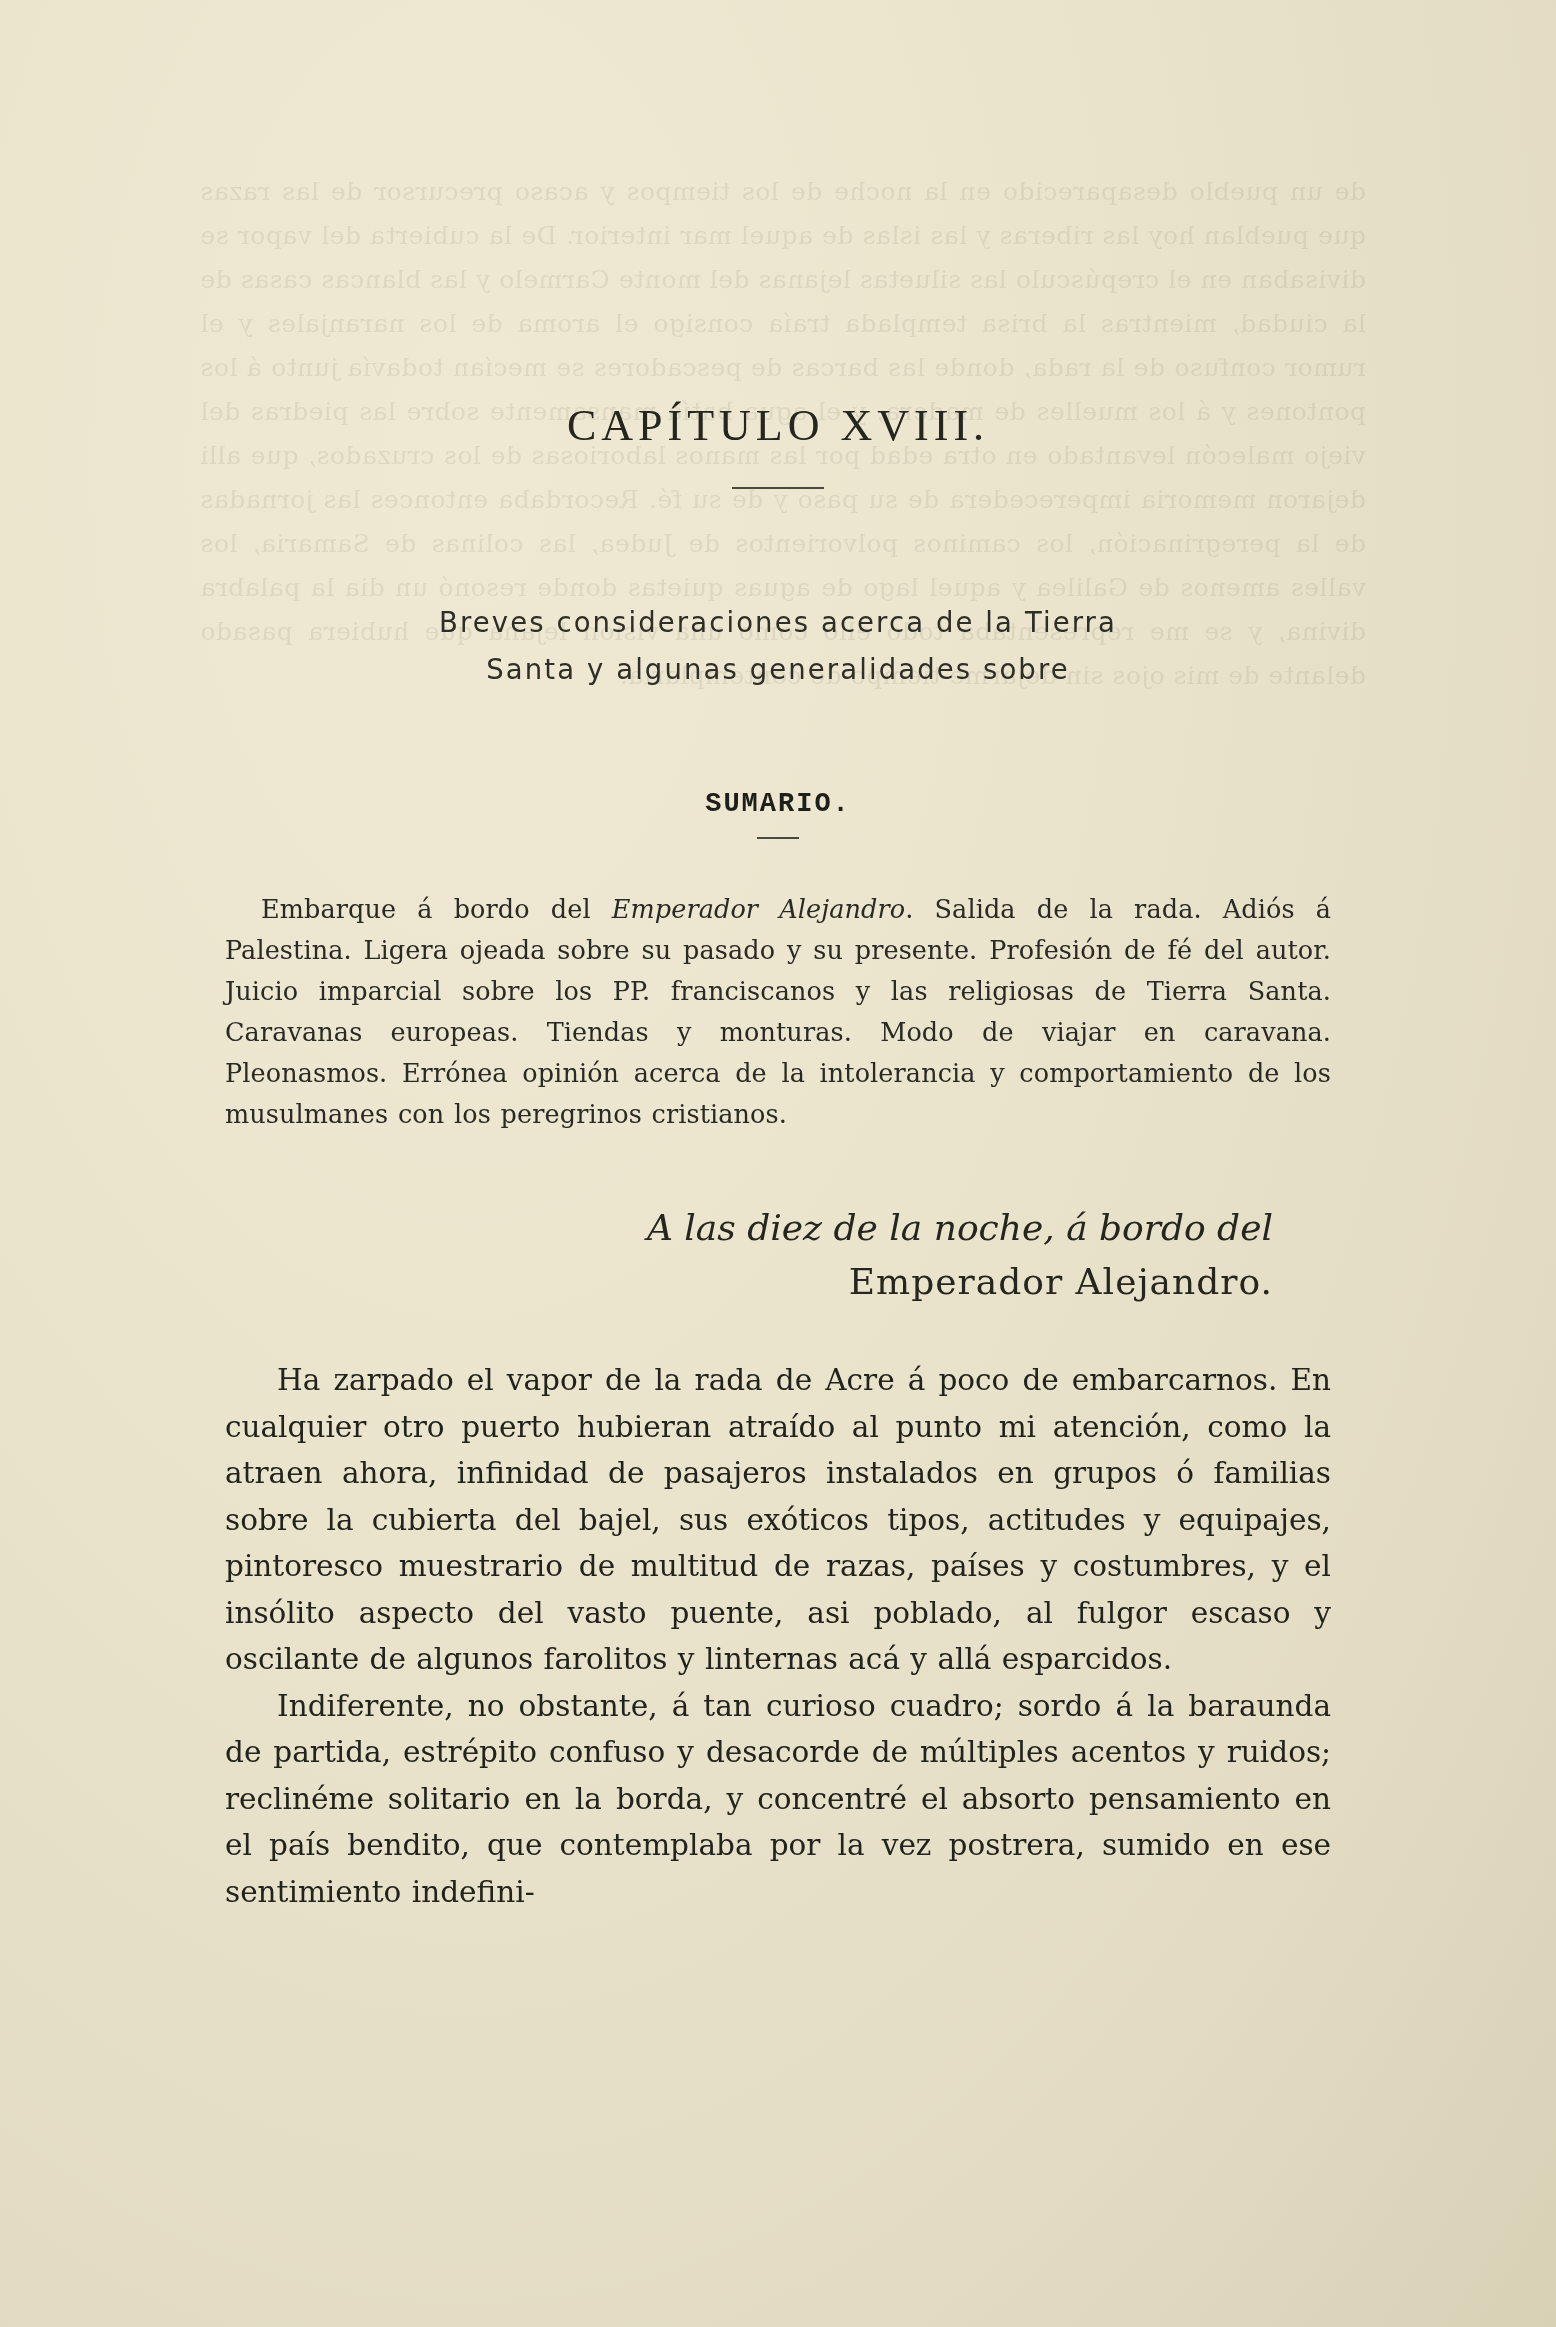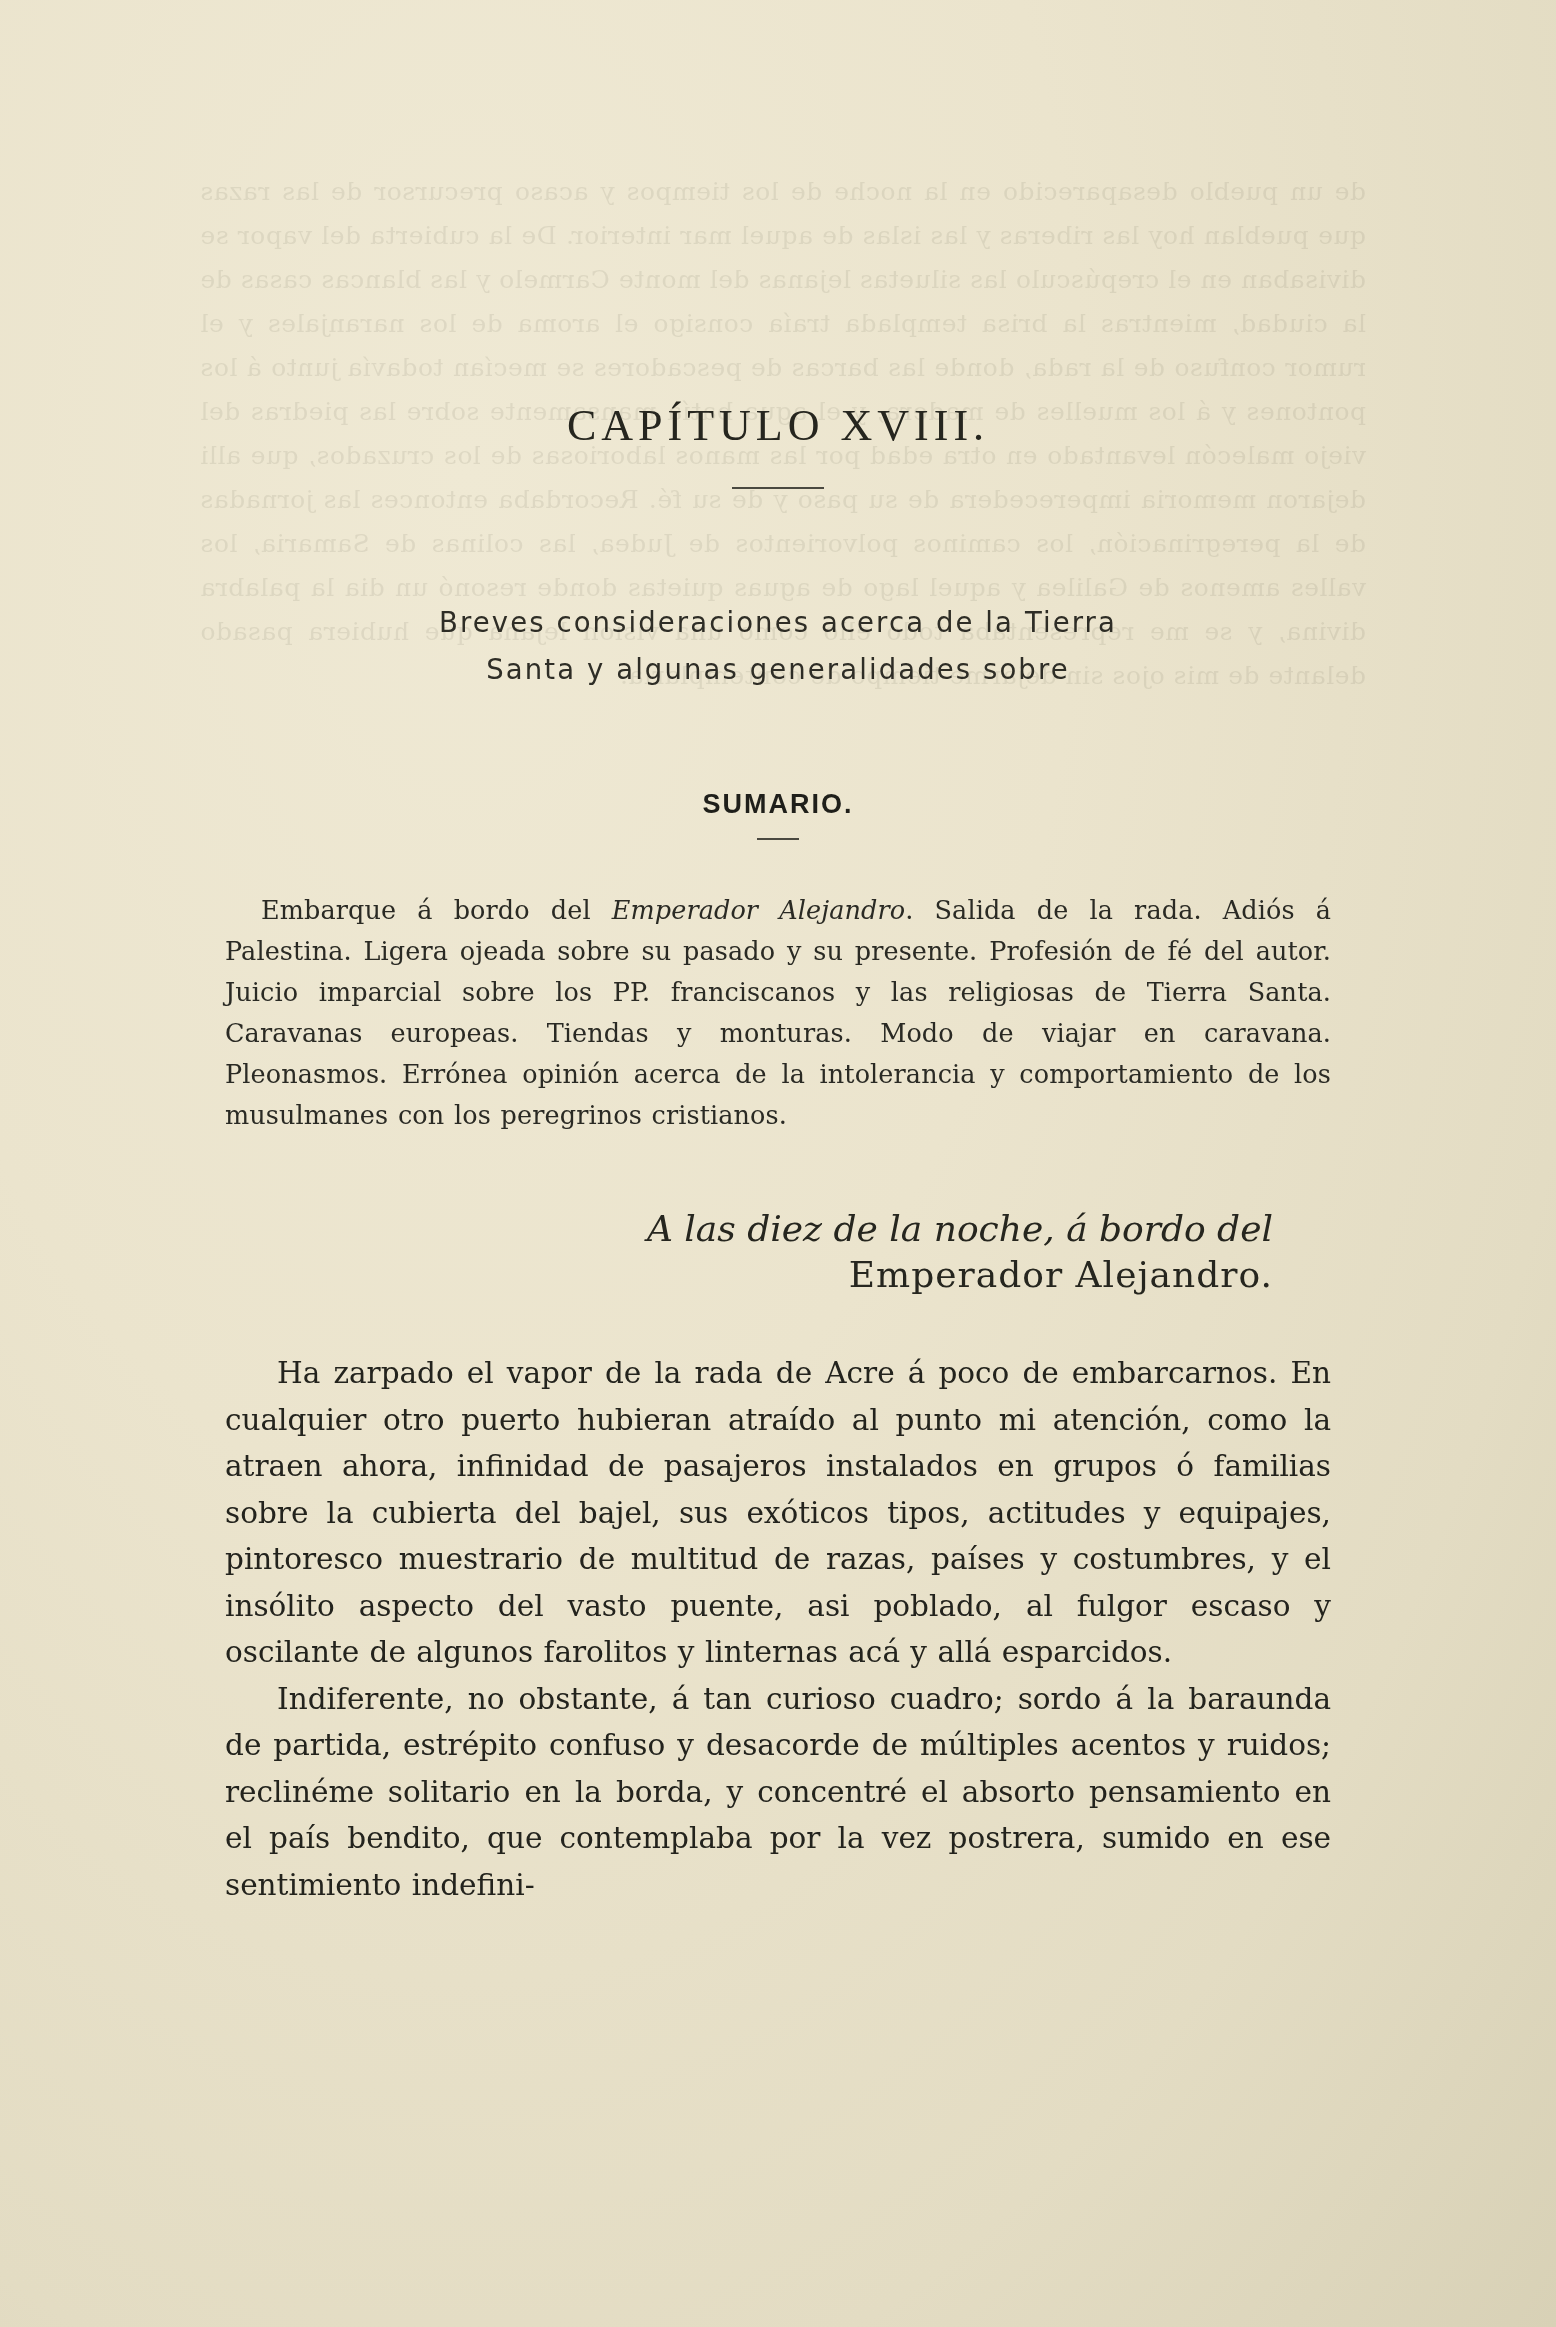--- a/index.html
+++ b/index.html
@@ -69,21 +69,21 @@
     text-align: center;
     font-family: "DejaVu Sans", sans-serif;
     font-size: 27.5px;
     line-height: 47px;
     letter-spacing: 2.1px;
     color: #2e2d26;
   }
   .sumario {
     margin-top: 96px;
     text-align: center;
-    font-family: Liberation Sans, sans-serif;
+    font-family: Liberation Mono, monospace;
     font-weight: bold;
     font-size: 27px;
     letter-spacing: 2px;
     color: #1f1f1a;
   }
   .summary-text {
     margin-top: 50px;
     font-size: 25.5px;
     line-height: 41px;
     text-align: justify;
@@ -95,21 +95,21 @@
   .summary-text i { font-style: italic; }
 
   .epigraph {
     margin-top: 70px;
     text-align: right;
     font-size: 36px;
     line-height: 46px;
     color: #26261f;
   }
   .epigraph .line1 { font-style: italic; display:block; padding-right: 58px; }
-  .epigraph .line2 { display:block; padding-right: 58px; letter-spacing: 1px; }
+  .epigraph .line2 { display:block; padding-right: 58px; letter-spacing: 1px; margin-top: 8px;}
 
   .body-text {
     margin-top: 52px;
     font-size: 29.5px;
     line-height: 46.5px;
     text-align: justify;
     color: #23231d;
     word-spacing: 1px;
   }
   .body-text p { margin: 0; text-indent: 52px; }

